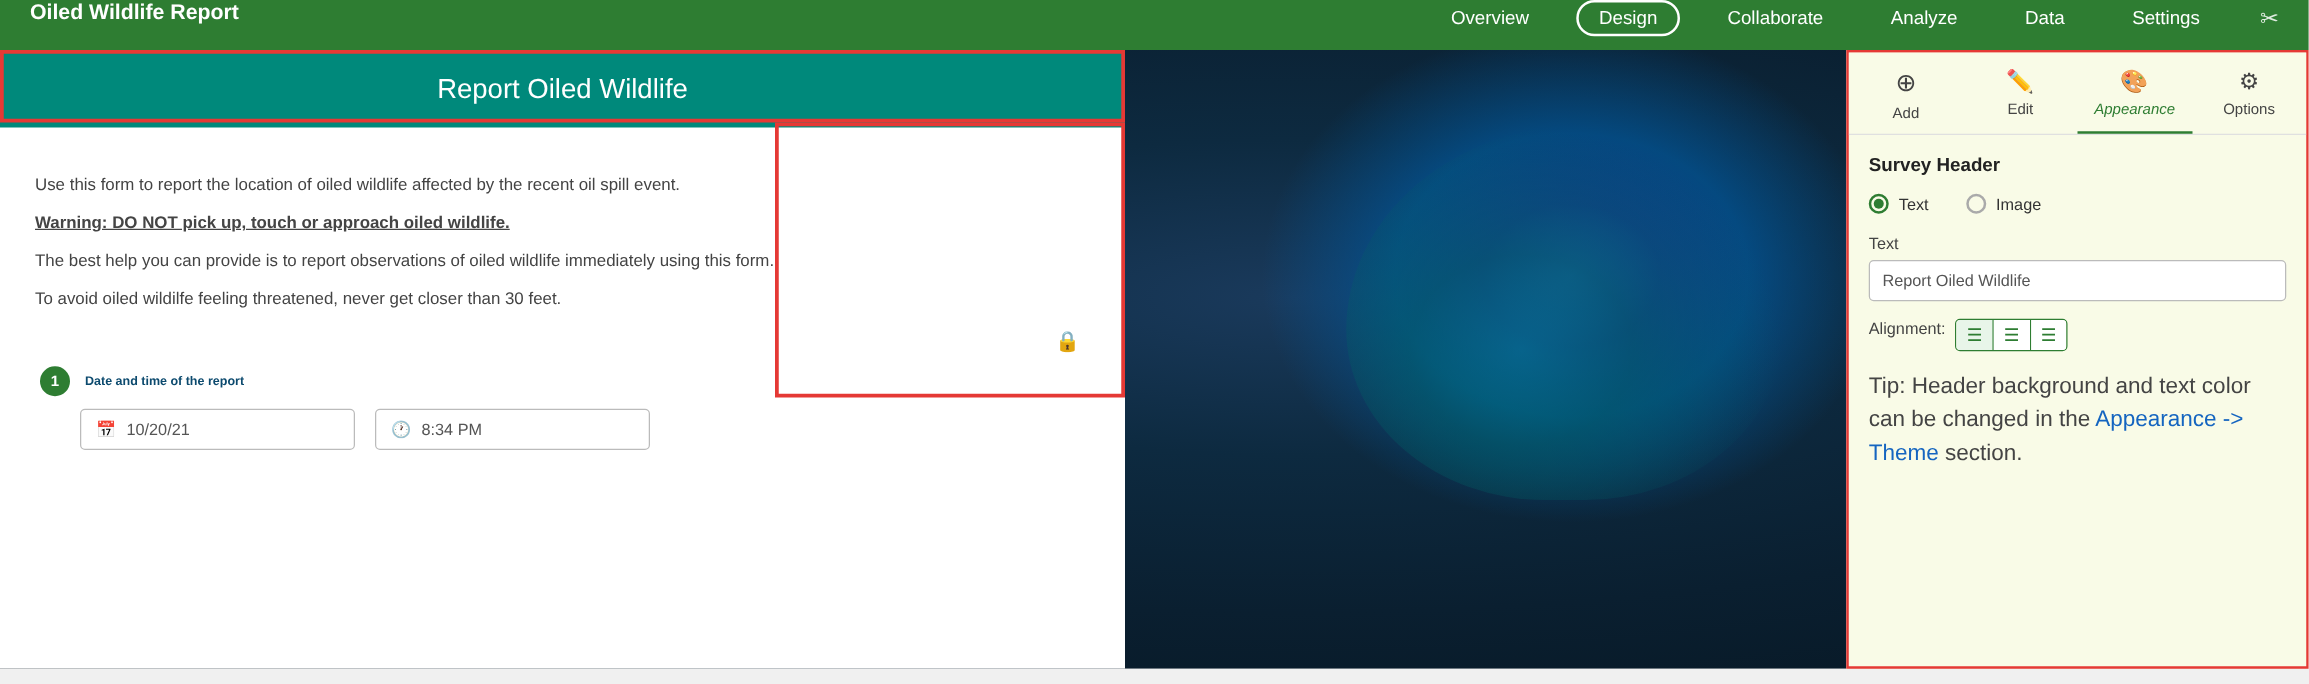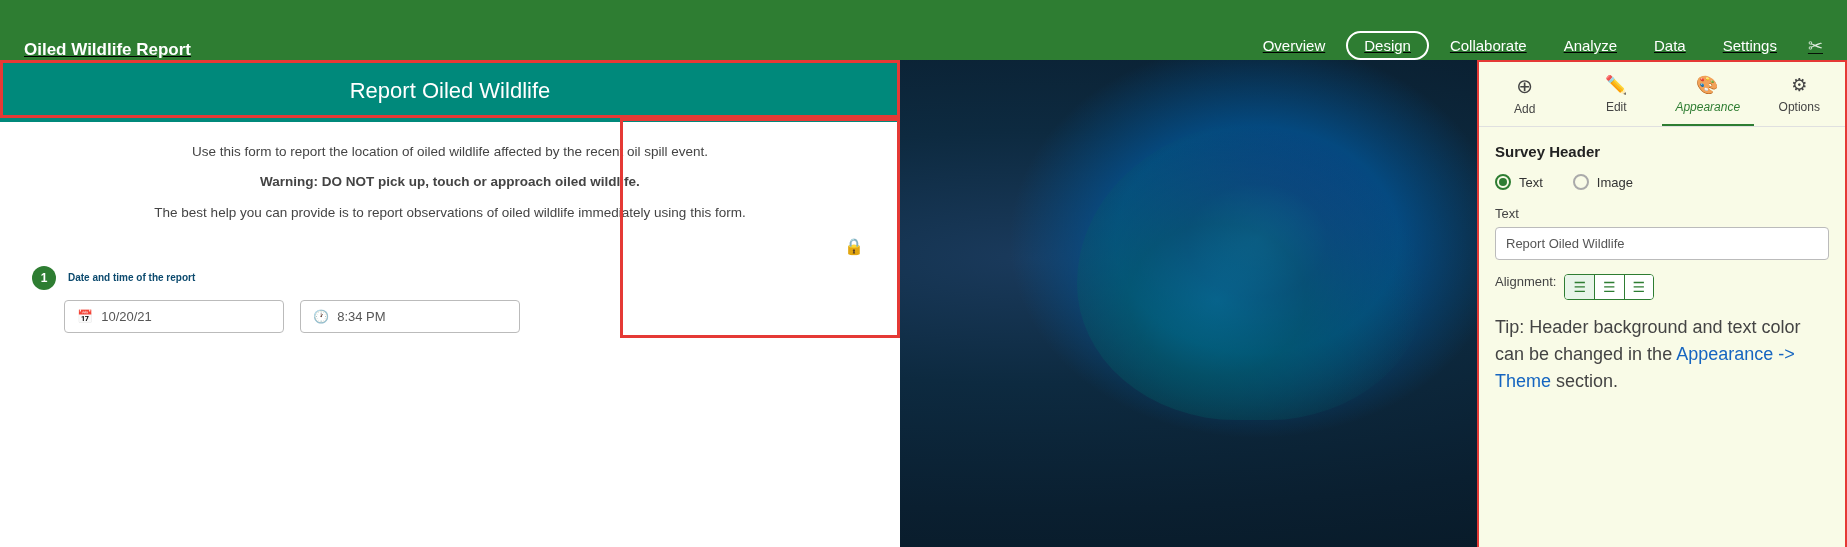--- a/index.html
+++ b/index.html
@@ -1,37 +1,36 @@
 <!DOCTYPE html>
 <html><head>
   <meta charset="utf-8">
   <style>
     * { box-sizing: border-box; margin: 0; padding: 0; }
     body { font-family: 'Segoe UI', Arial, sans-serif; font-size: 14px; background: #f0f0f0; width: 1847px; height: 547px; overflow: hidden; }
 
     
     .top-nav {
       background: #2e7d32;
-      height: 60px;
-      display: flex;
-      align-items: flex-end;
+      height: 40px;
+      display: flex;
+      align-items: flex-start;
       padding: 0 24px;
       gap: 0;
-      text-decoration: underline;
     }
     .app-title {
       color: white;
       font-size: 17px;
       font-weight: 600;
       flex: 1;
     }
     .nav-items {
       display: flex;
       align-items: center;
-      gap: 5px;
+      gap: 22px;
     }
     .nav-item {
       color: white;
       padding: 6px 16px;
       border-radius: 20px;
       cursor: pointer;
       font-size: 15px;
       text-decoration: none;
     }
     .nav-item.active {
@@ -97,37 +96,37 @@
       background: #00897b;
       color: white;
       text-align: center;
       font-size: 22px;
       font-weight: 500;
       padding: 18px;
       position: relative;
     }
 
     .form-body {
-      padding: 20px 28px;
+      padding: 36px 28px;
       background: white;
-      text-align: center;
     }
 
     .form-body p {
       color: #444;
       font-size: 13.5px;
       margin-bottom: 10px;
       line-height: 1.5;
     }
 
     .warning-text {
       color: #c62828;
       font-weight: 700;
       font-size: 13.5px;
       margin-bottom: 10px;
+      text-decoration: underline;
     }
 
     .lock-icon-container {
       display: flex;
       justify-content: flex-end;
       padding: 4px 8px;
     }
 
     .question-section {
       display: flex;
@@ -374,20 +373,21 @@
         <div class="survey-header">
           <span>Report Oiled Wildlife</span>
         </div>
         <div class="selection-box-left"></div>
       </div>
 
       <div class="form-body">
         <p>Use this form to report the location of oiled wildlife affected by the recent oil spill event.</p>
         <p class="warning-text">Warning: DO NOT pick up, touch or approach oiled wildlife.</p>
         <p>The best help you can provide is to report observations of oiled wildlife immediately using this form.</p>
+        <p>To avoid oiled wildilfe feeling threatened, never get closer than 30 feet.</p>
 
         <div class="lock-icon-container">
           <span style="color:#888; font-size:16px;">🔒</span>
         </div>
 
         <div class="question-section">
           <div class="question-number">1</div>
           <span class="question-label">Date and time of the report</span>
         </div>
 

